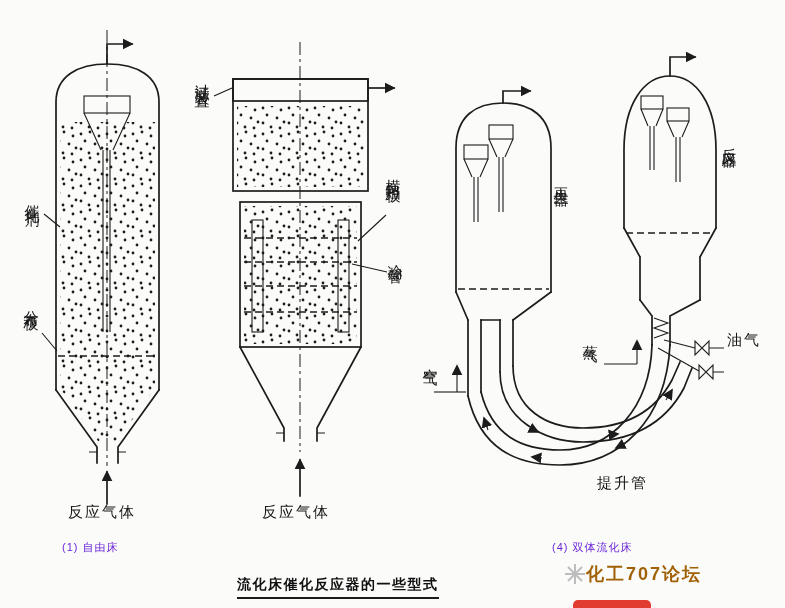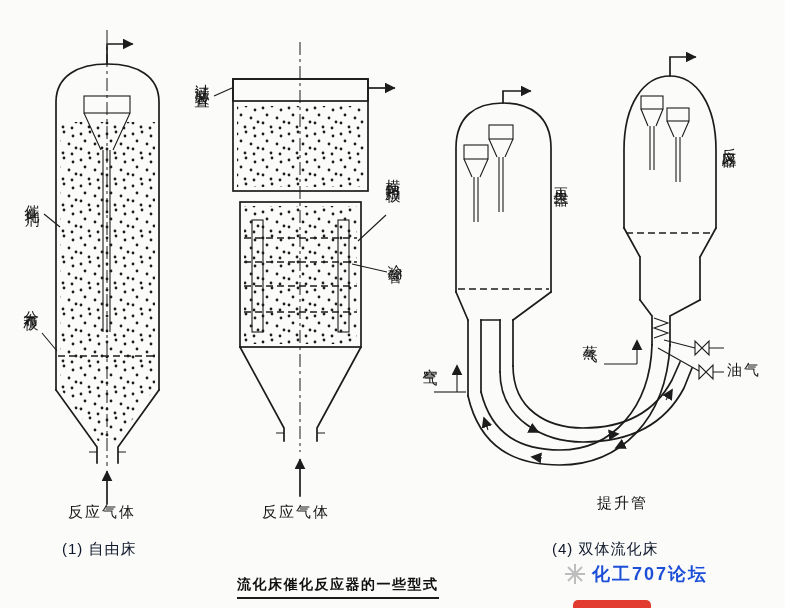--- a/index.html
+++ b/index.html
@@ -7,26 +7,26 @@
   body { font-family:"Liberation Sans","DejaVu Sans",sans-serif; }
   .canvas { position:relative; width:785px; height:608px; background:#fbfbfa; overflow:hidden; }
   svg.art { position:absolute; left:0; top:0; }
   .ln   { stroke:#1c1c1c; stroke-width:1.7; fill:none; stroke-linecap:square; }
   .thin { stroke:#1c1c1c; stroke-width:1.1; fill:none; }
   .cl   { stroke:#1c1c1c; stroke-width:1;   fill:none; stroke-dasharray:13 4 3 4; }
   .dash { stroke:#1c1c1c; stroke-width:1.4; fill:none; stroke-dasharray:7 4; }
   .vlabel { position:absolute; writing-mode:vertical-rl; text-orientation:upright;
             font-size:15px; line-height:1; letter-spacing:3px; color:#161616; }
   .hlabel { position:absolute; font-size:15px; letter-spacing:2px; color:#161616; white-space:nowrap; }
-  .caption{ position:absolute; font-size:15px; letter-spacing:1px; color:#0f172a; white-space:nowrap; }
+  .caption{ position:absolute; font-size:11px; letter-spacing:1px; color:#6d28d9; white-space:nowrap; }
   .title  { position:absolute; left:237px; top:576px; font-size:14px; font-weight:bold;
             letter-spacing:1.5px; color:#101010; border-bottom:2px solid #1c1c1c;
             padding-bottom:3px; white-space:nowrap; }
   .watermark { position:absolute; left:564px; top:562px; display:flex; align-items:center;
-               gap:6px; color:#1d4ed8; font-size:18px; font-weight:bold; letter-spacing:2px; }
+               color:#a16207; font-size:18px; font-weight:bold; letter-spacing:2px; }
   .red-banner { position:absolute; left:573px; top:600px; width:78px; height:16px;
                 background:#e23b30; border-radius:5px; }
 </style>
 </head>
 <body>
 
 <div class="canvas">
 
   <svg class="art" width="785" height="608" viewBox="0 0 785 608">
     <defs>
@@ -158,22 +158,22 @@
 
   <div class="vlabel" style="left:195px; top:72px;">过滤装置</div>
   <div class="vlabel" style="left:386px; top:167px;">横向挡板</div>
   <div class="vlabel" style="left:388px; top:252px;">冷却管</div>
   <div class="hlabel" style="left:262px; top:503px;">反应气体</div>
 
   <div class="vlabel" style="left:554px; top:175px;">再生器</div>
   <div class="vlabel" style="left:722px; top:136px;">反应器</div>
   <div class="vlabel" style="left:583px; top:333px;">蒸气</div>
   <div class="vlabel" style="left:423px; top:356px;">空气</div>
-  <div class="hlabel" style="left:727px; top:361px;text-align:right;">油气</div>
-  <div class="hlabel" style="left:597px; top:494px;">提升管</div>
+  <div class="hlabel" style="left:727px; top:331px;text-align:right;">油气</div>
+  <div class="hlabel" style="left:597px; top:474px;">提升管</div>
   <div class="caption" style="left:552px;top:540px;">(4) 双体流化床</div>
 
   <div class="title">流化床催化反应器的一些型式</div>
 
   <div class="watermark">
     <svg width="22" height="22" viewBox="0 0 22 22">
       <g stroke="#bdbdbd" stroke-width="2" fill="none">
         <line x1="11" y1="1" x2="11" y2="21"></line>
         <line x1="1" y1="11" x2="21" y2="11"></line>
         <line x1="4" y1="4" x2="18" y2="18"></line>

